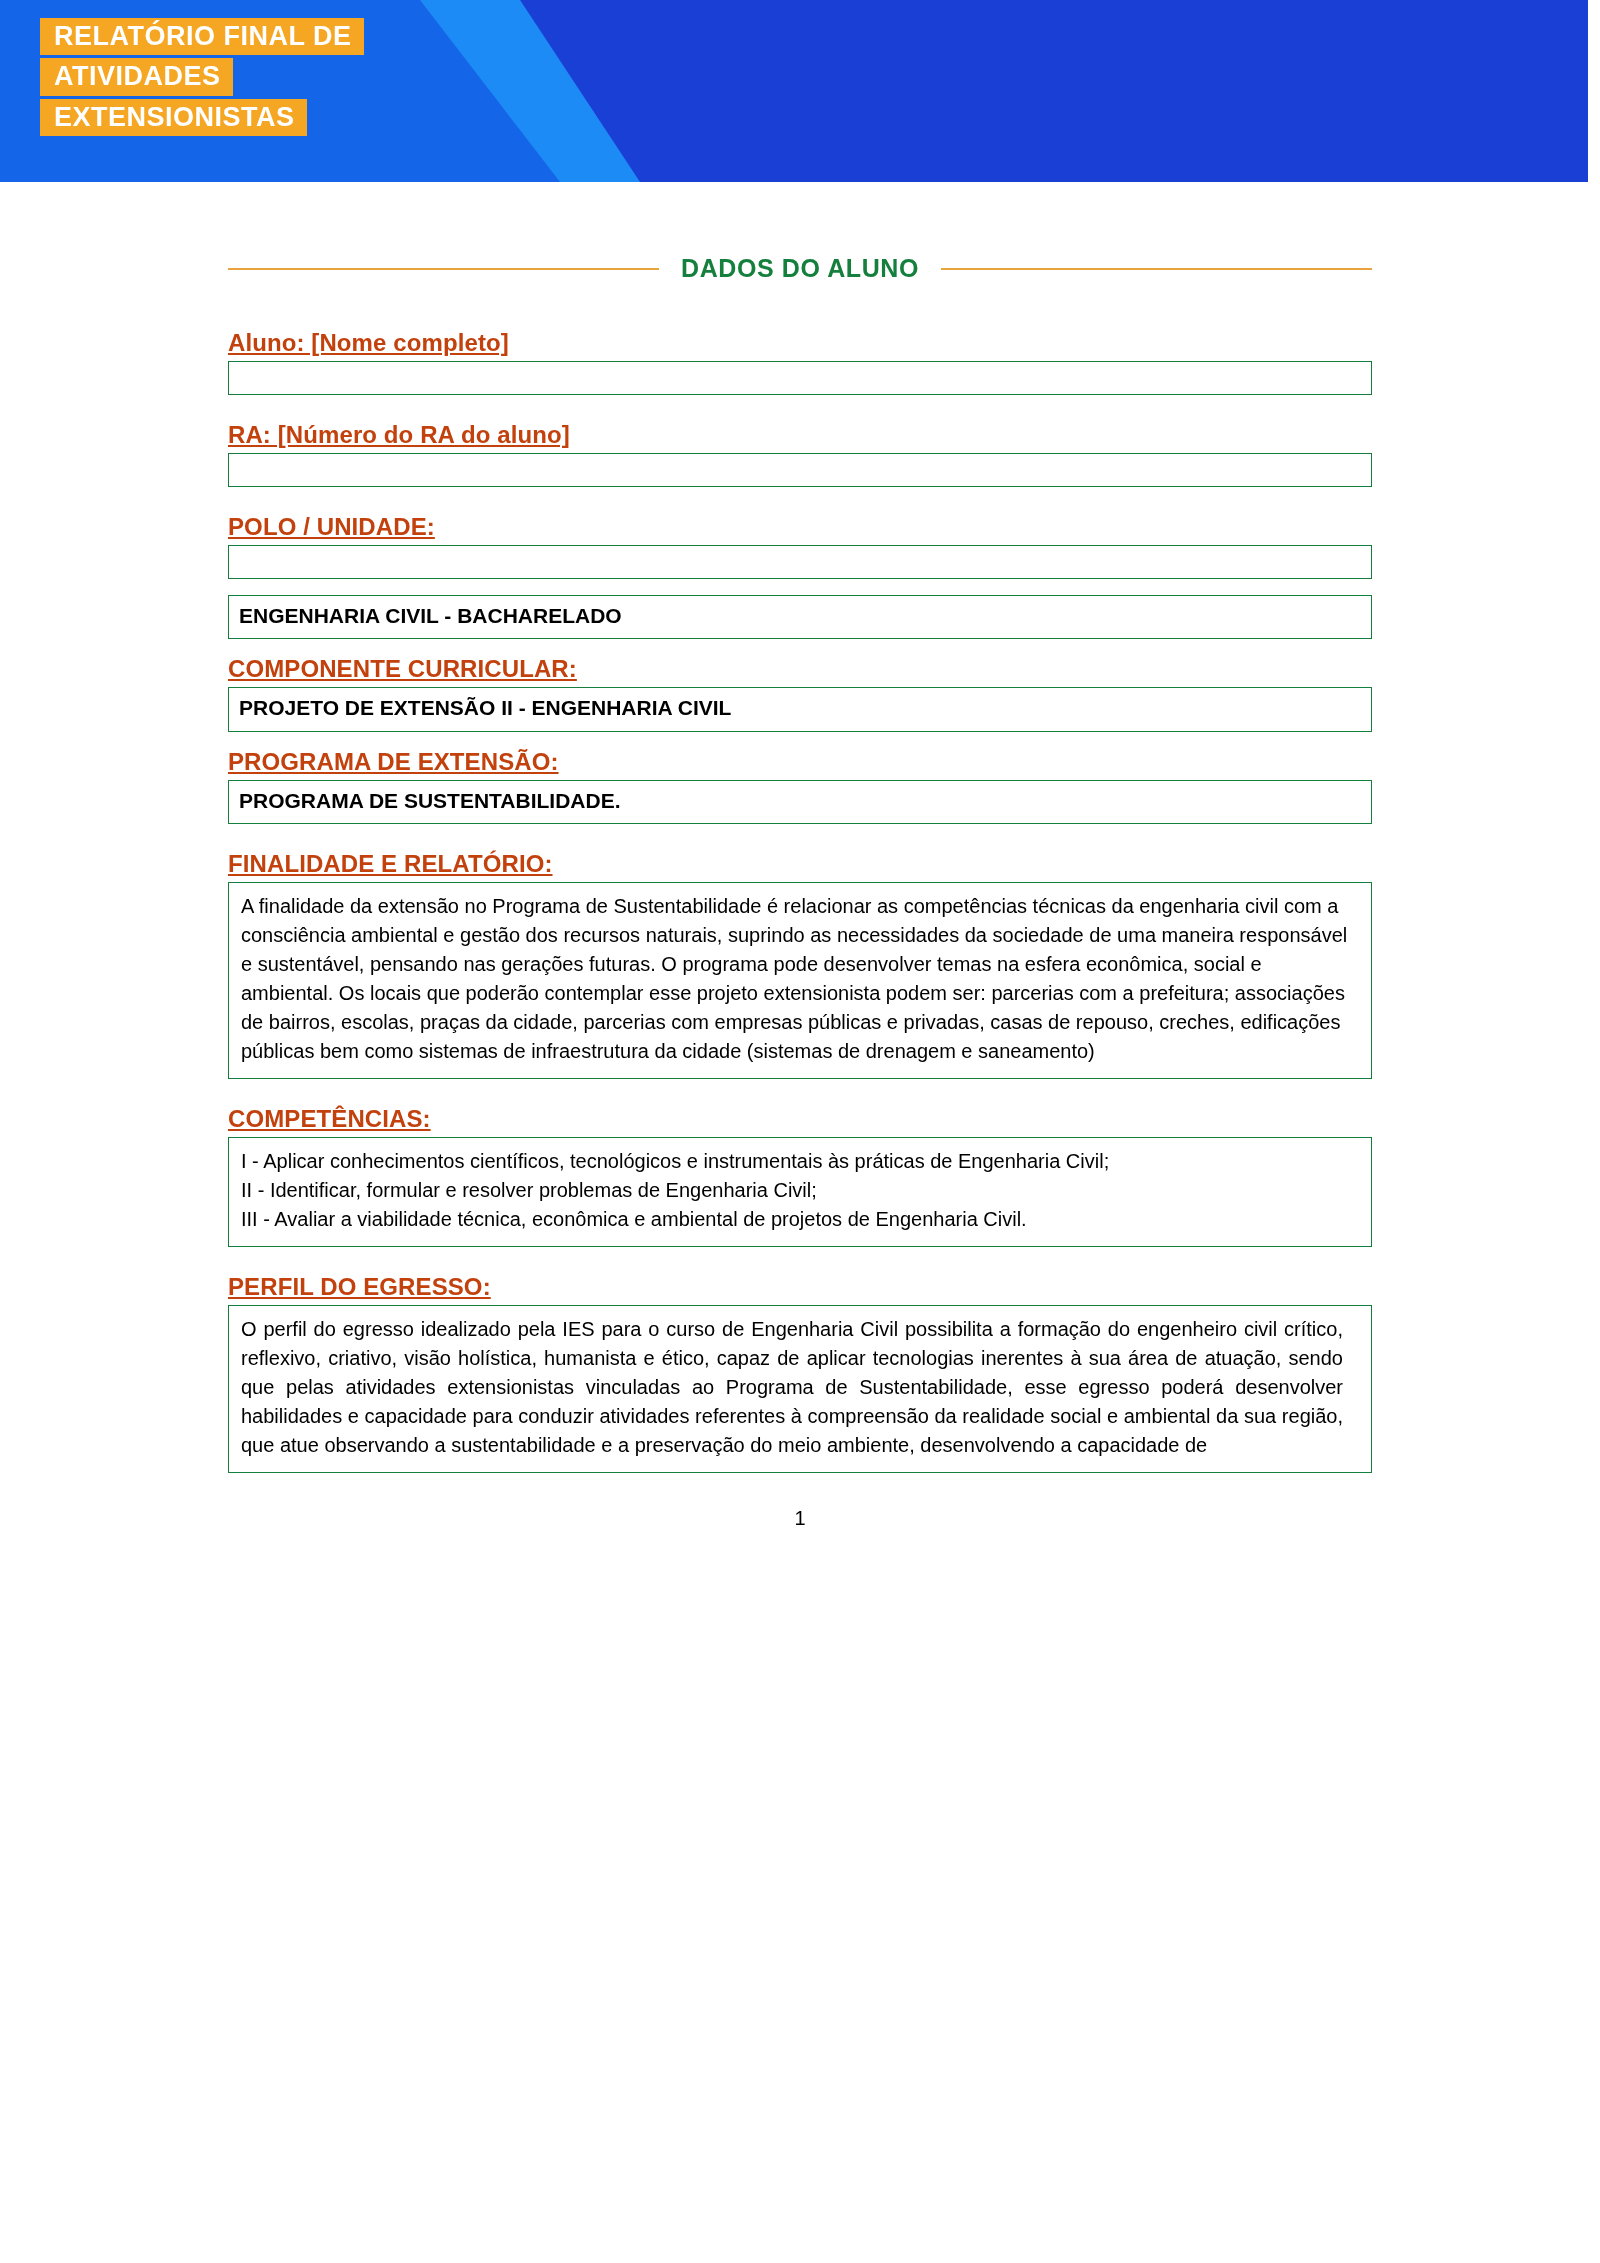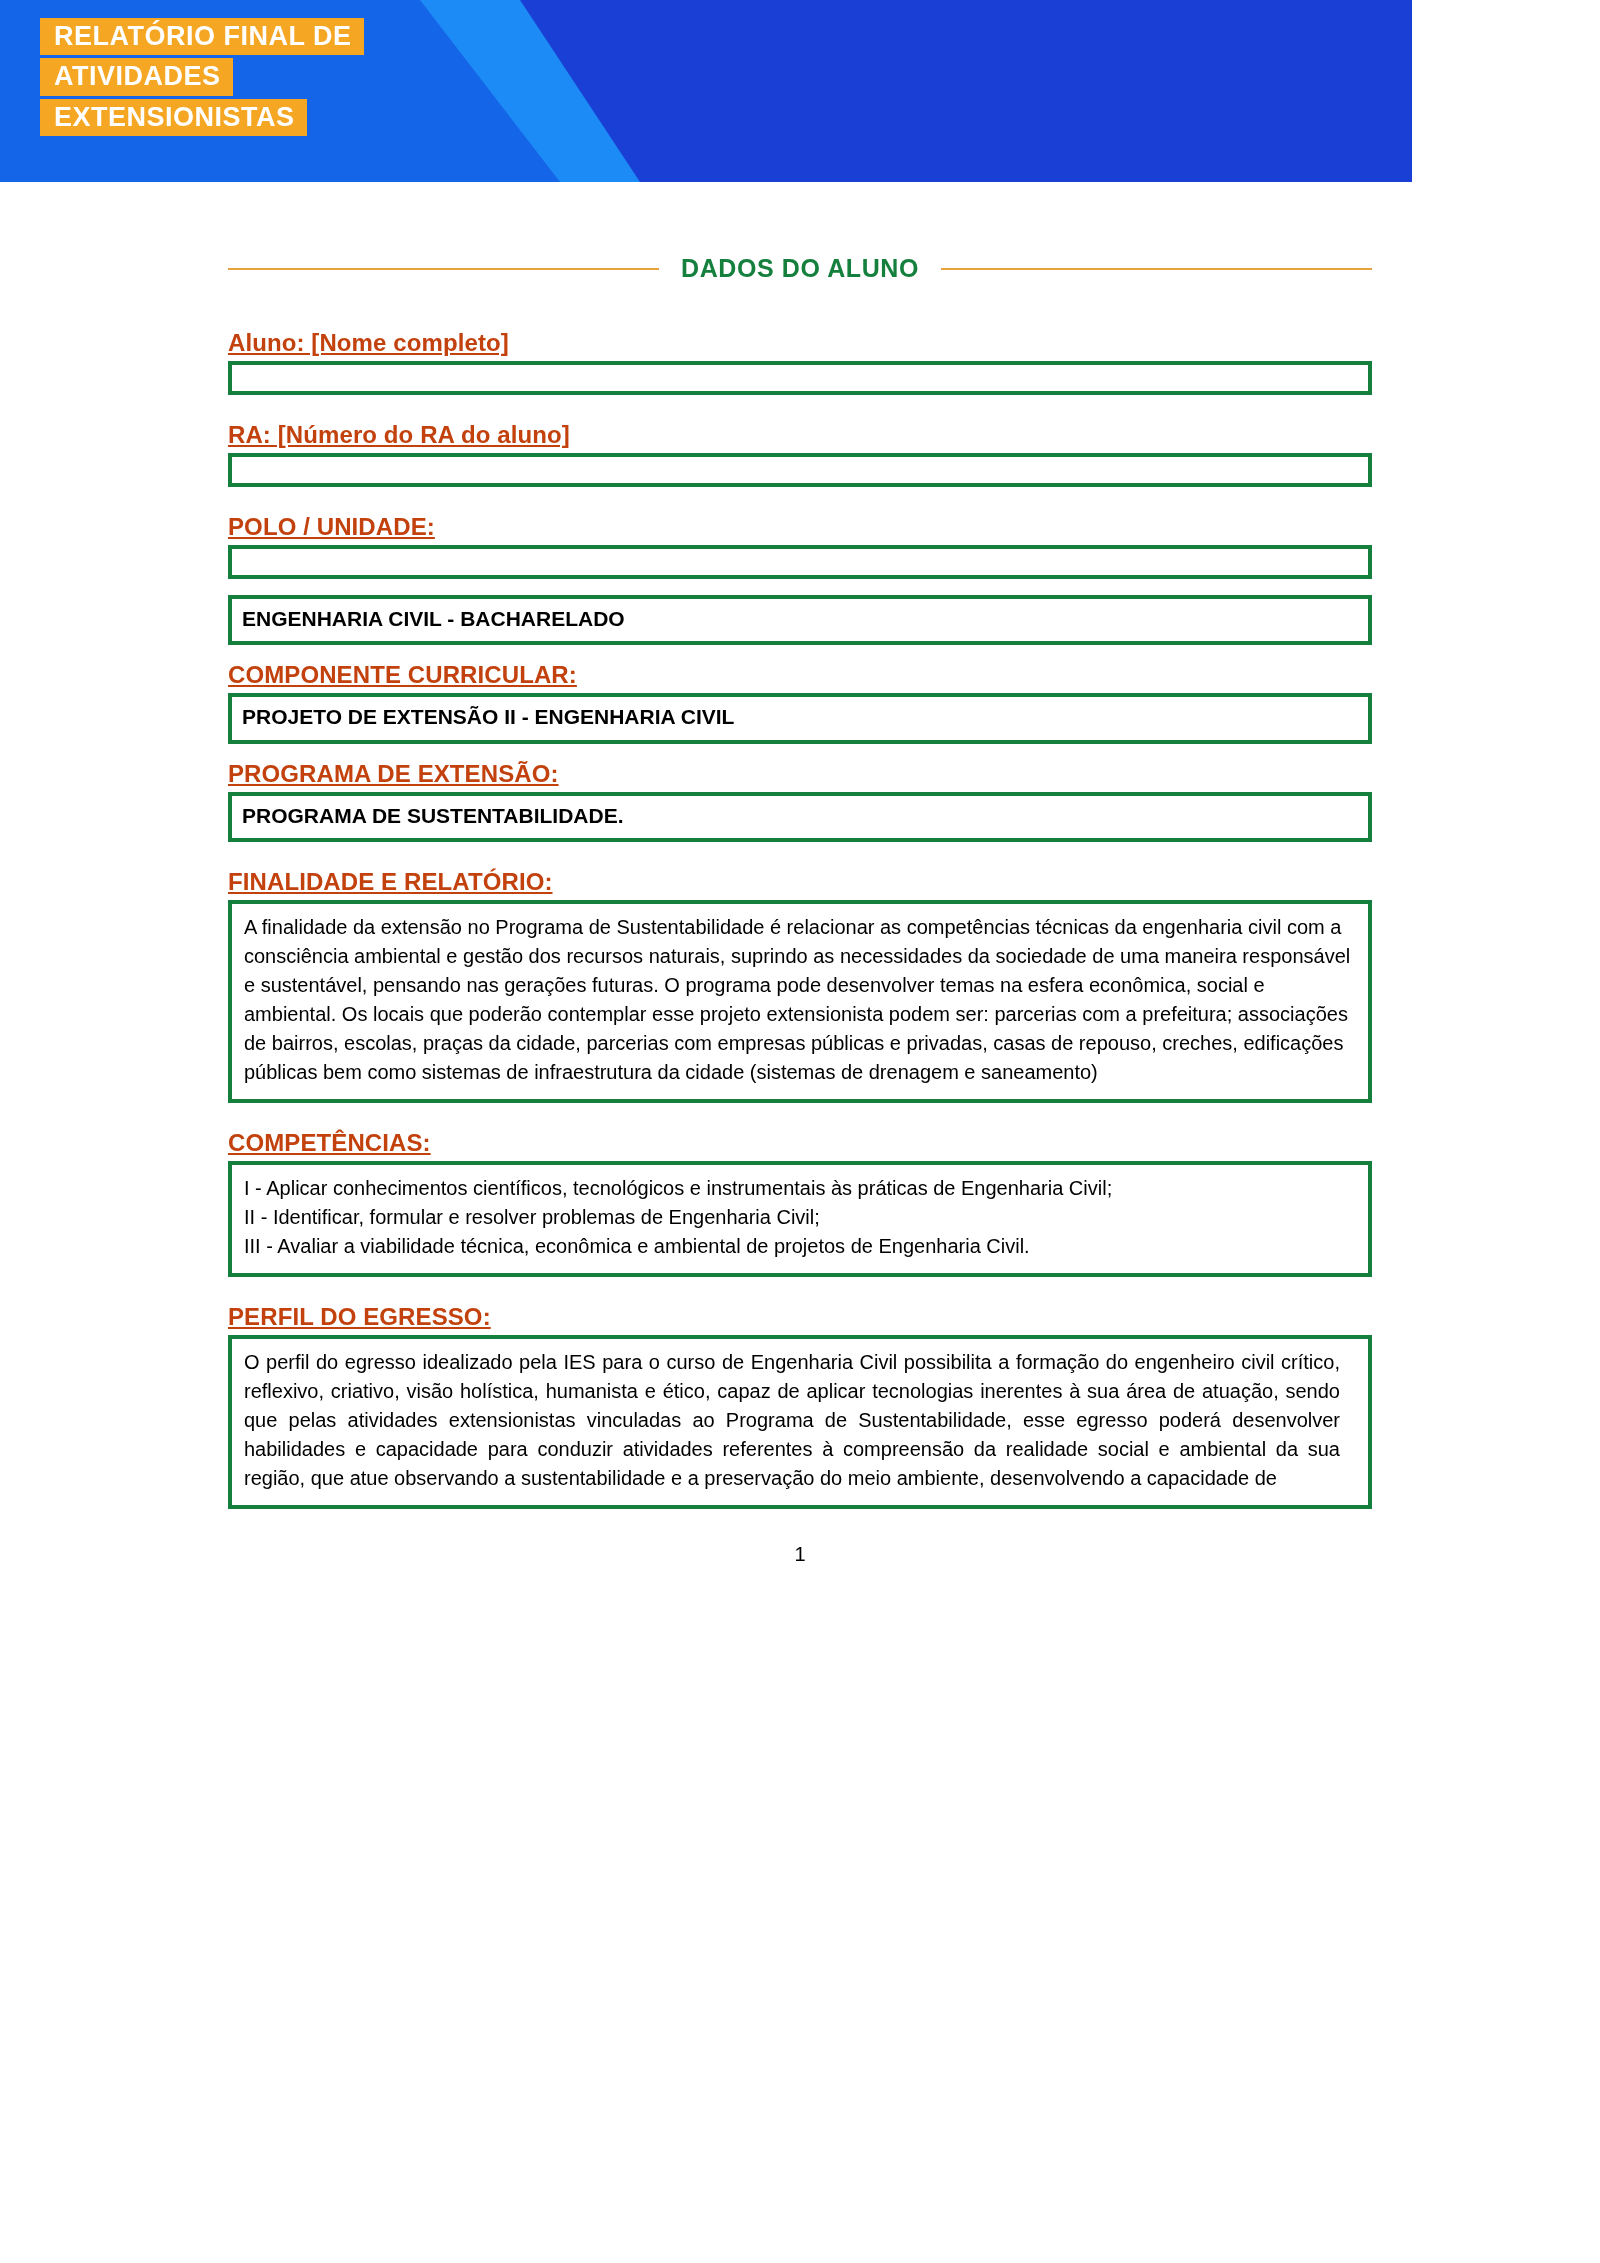--- a/index.html
+++ b/index.html
@@ -11,21 +11,21 @@
     width: 1600px;
     height: 2263px;
     font-family: "Liberation Sans", sans-serif;
     position: relative;
     overflow: hidden;
   }
 
   
   .banner {
     position: relative;
-    width: 1412px;
+    width: 1588px;
     height: 182px;
     background: #1a3fd4;
     overflow: hidden;
   }
   .banner-diag-light {
     position: absolute;
     top: 0;
     left: 0;
     width: 720px;
     height: 182px;
@@ -99,21 +99,21 @@
   }
   .field-label {
     color: #c2410c;
     font-size: 24px;
     font-weight: bold;
     margin-bottom: 4px;
     letter-spacing: 0.1px;
     text-decoration: underline;
   }
   .field-box {
-    border: 4px solid #15803d;
+    border: 1px solid #15803d;
     background: #ffffff;
     box-sizing: border-box;
     padding: 6px 10px 8px 10px;
     font-size: 20px;
     color: #000000;
     line-height: 1.45;
     min-height: 34px;
   }
   .field-box.empty {
     height: 34px;

